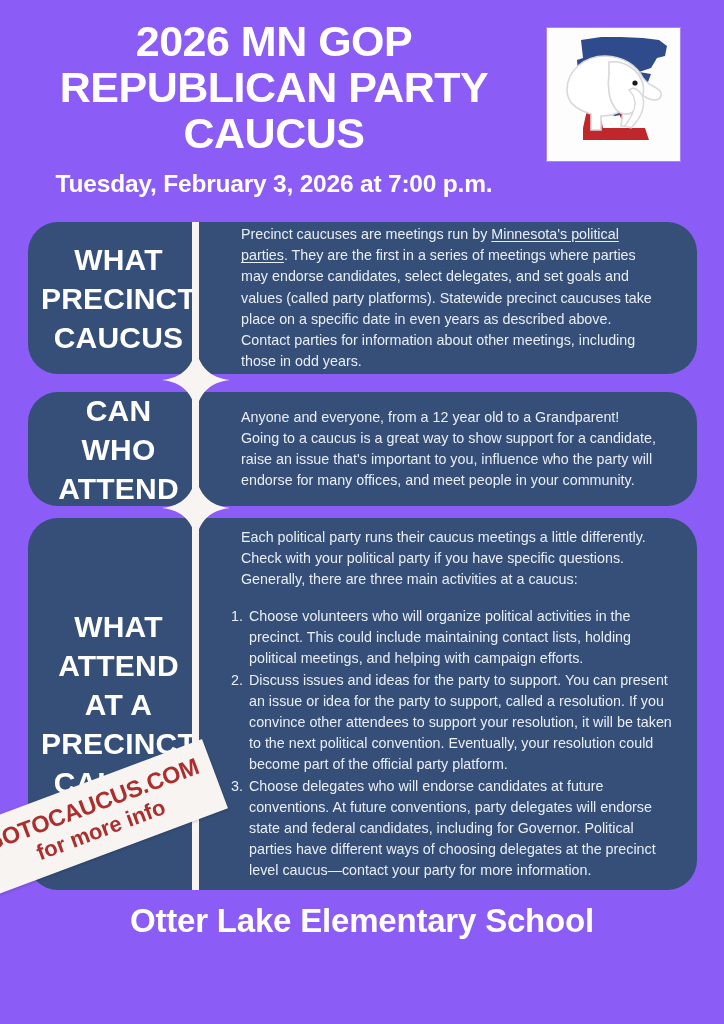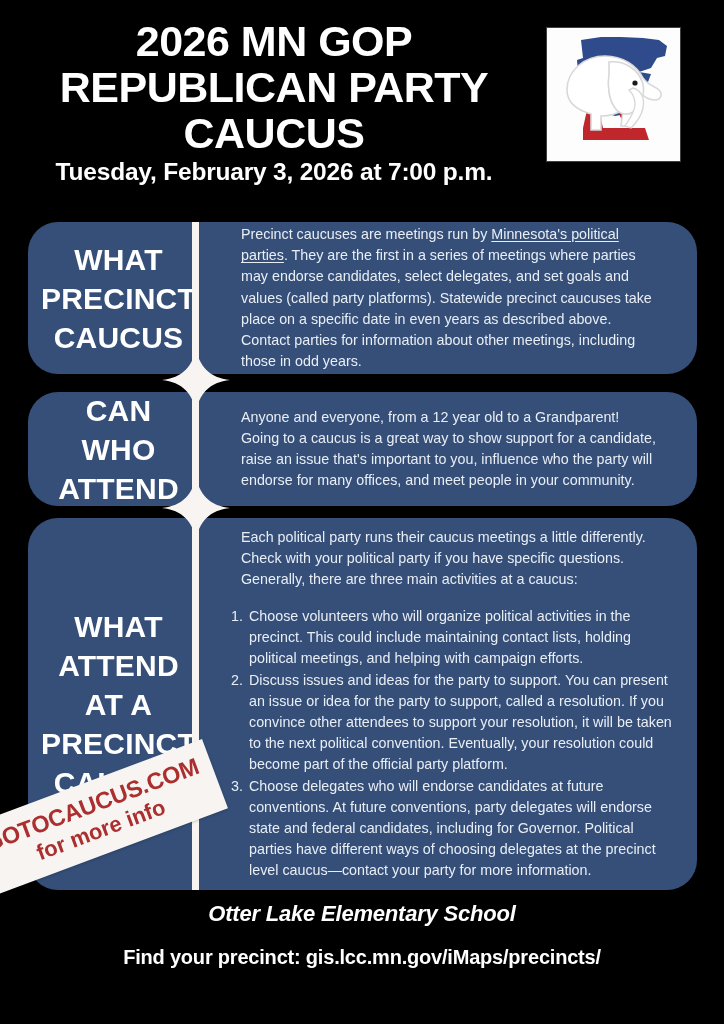--- a/index.html
+++ b/index.html
@@ -11,21 +11,21 @@
     height: 1024px;
     overflow: hidden;
     background: #9c2b30;
     font-family: "Liberation Sans", sans-serif;
     -webkit-font-smoothing: antialiased;
   }
   .poster {
     position: relative;
     width: 724px;
     height: 1024px;
-    background: #000000;
+    background: #8b5cf6;
     overflow: hidden;
   }
 
   
   .header {
     position: absolute;
     left: 0; top: 0;
     width: 724px;
     height: 215px;
   }
@@ -42,21 +42,21 @@
     font-size: 43px;
     line-height: 1.07;
     letter-spacing: -0.5px;
     white-space: nowrap;
   }
   .subtitle {
     color: #ffffff;
     font-weight: bold;
     font-size: 24.5px;
     letter-spacing: -0.2px;
-    margin-top: 2px;
+    margin-top: 14px;
     white-space: nowrap;
   }
   .logo-box {
     position: absolute;
     left: 547px;
     top: 28px;
     width: 133px;
     height: 133px;
     background: #fdfdfd;
     box-shadow: 0 0 0 1px rgba(255,255,255,0.25);
@@ -175,25 +175,24 @@
   .footer {
     position: absolute;
     left: 0;
     top: 898px;
     width: 724px;
     text-align: center;
     color: #ffffff;
   }
   .footer-line {
     font-weight: bold;
-    font-size: 22px;
+    font-size: 33px;
     line-height: 1.42;
     letter-spacing: -0.2px;
     white-space: nowrap;
-    font-style: italic;
   }
   .footer-precinct {
     font-weight: bold;
     font-size: 20px;
     letter-spacing: -0.2px;
     margin-top: 17px;
     white-space: nowrap;
   }
 </style>
 </head>
@@ -301,16 +300,15 @@
 
   <div class="ribbon">
     <div class="ribbon-text">
       <div class="ribbon-line1">GOTOCAUCUS.COM</div>
       <div class="ribbon-line2">for more info</div>
     </div>
   </div>
 
   <div class="footer">
     <div class="footer-line">Otter Lake Elementary School</div>
-    <div class="footer-precinct">Find your precinct:  gis.lcc.mn.gov/iMaps/precincts/</div>
   </div>
 
 </div>
 
 </body></html>

